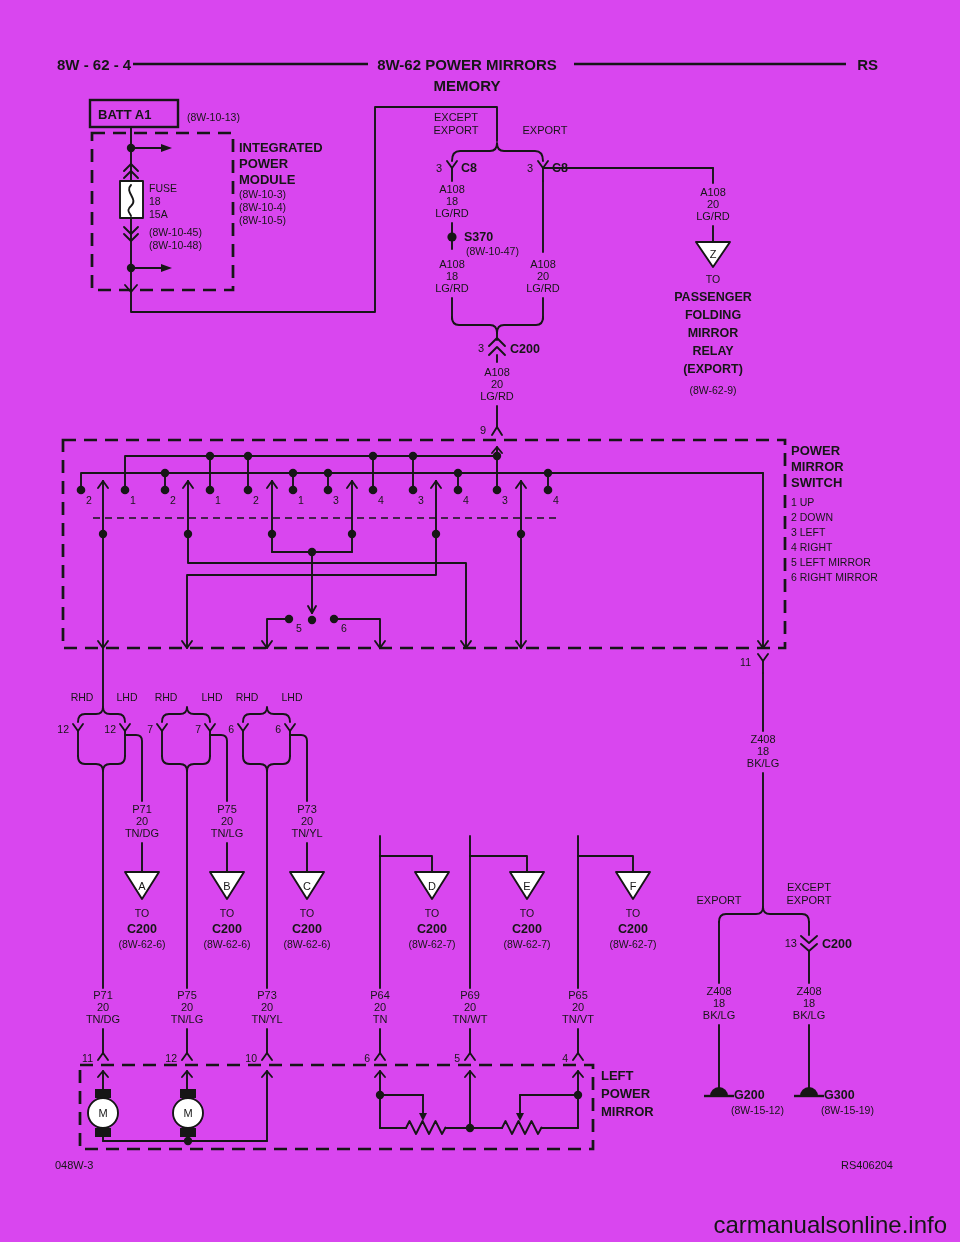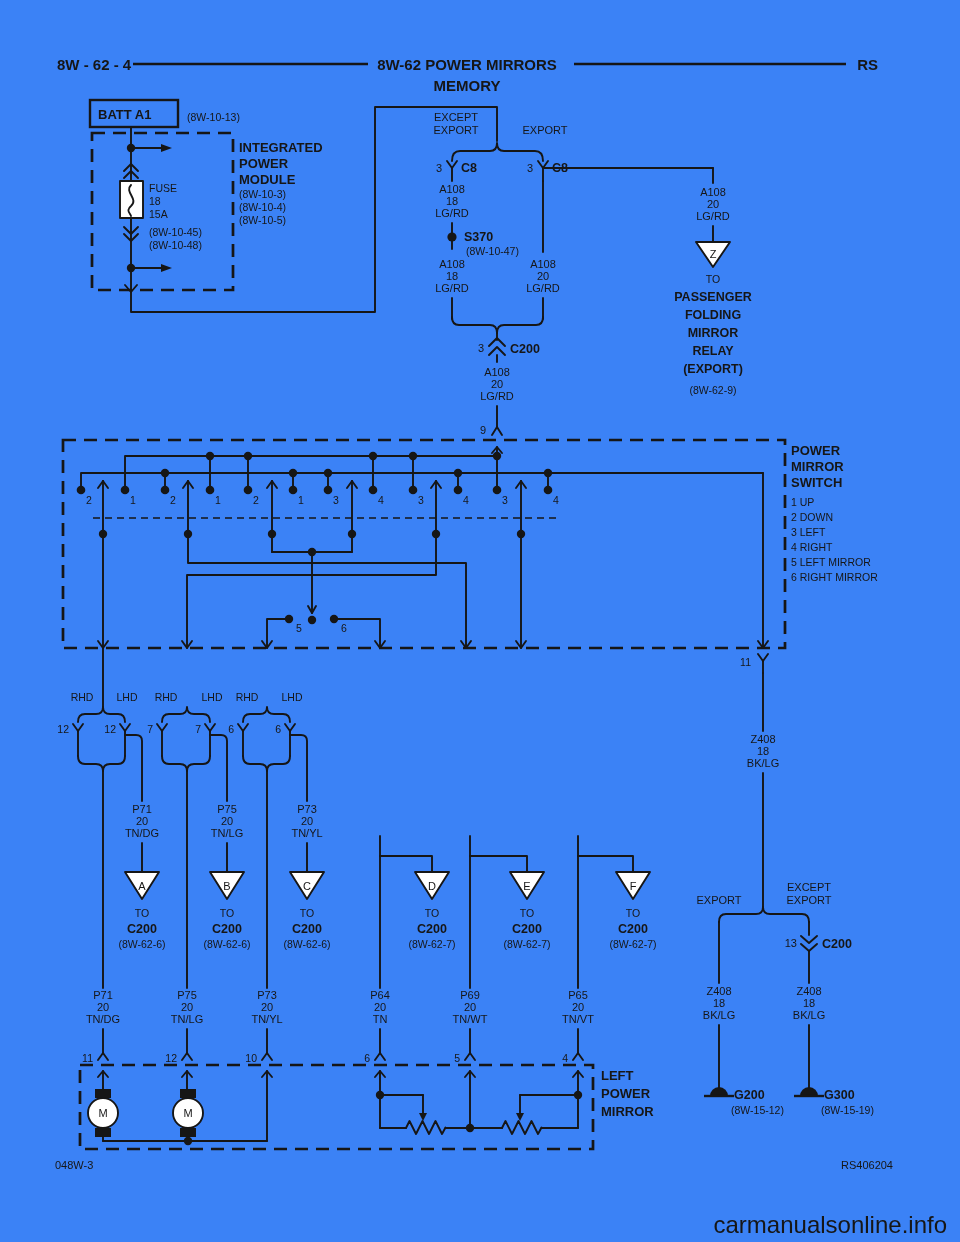--- a/index.html
+++ b/index.html
@@ -1,16 +1,16 @@
 <!DOCTYPE html>
 <html><head>
 <meta charset="utf-8">
 <style>
   html,body{margin:0;padding:0;background:#ffffff}
-  .page{width:960px;height:1242px;position:relative;background:#3b82f6}
+  .page{width:960px;height:1242px;position:relative;background:#d946ef}
   svg text{fill:#161616;font-family:"Liberation Sans",sans-serif}
   .th{font:bold 15px "Liberation Sans",sans-serif}
   .tb{font:bold 13px "Liberation Sans",sans-serif}
   .tm{font:bold 12.5px "Liberation Sans",sans-serif}
   .t{font:11px "Liberation Sans",sans-serif}
   .ts{font:10.5px "Liberation Sans",sans-serif}
   .wm{font:24px "Liberation Sans",sans-serif}
   .mid{text-anchor:middle}.end{text-anchor:end}
   .w{stroke:#161616;stroke-width:1.9;fill:none;stroke-linecap:round;stroke-linejoin:round}
   .w2{stroke:#161616;stroke-width:2.4;fill:none}

